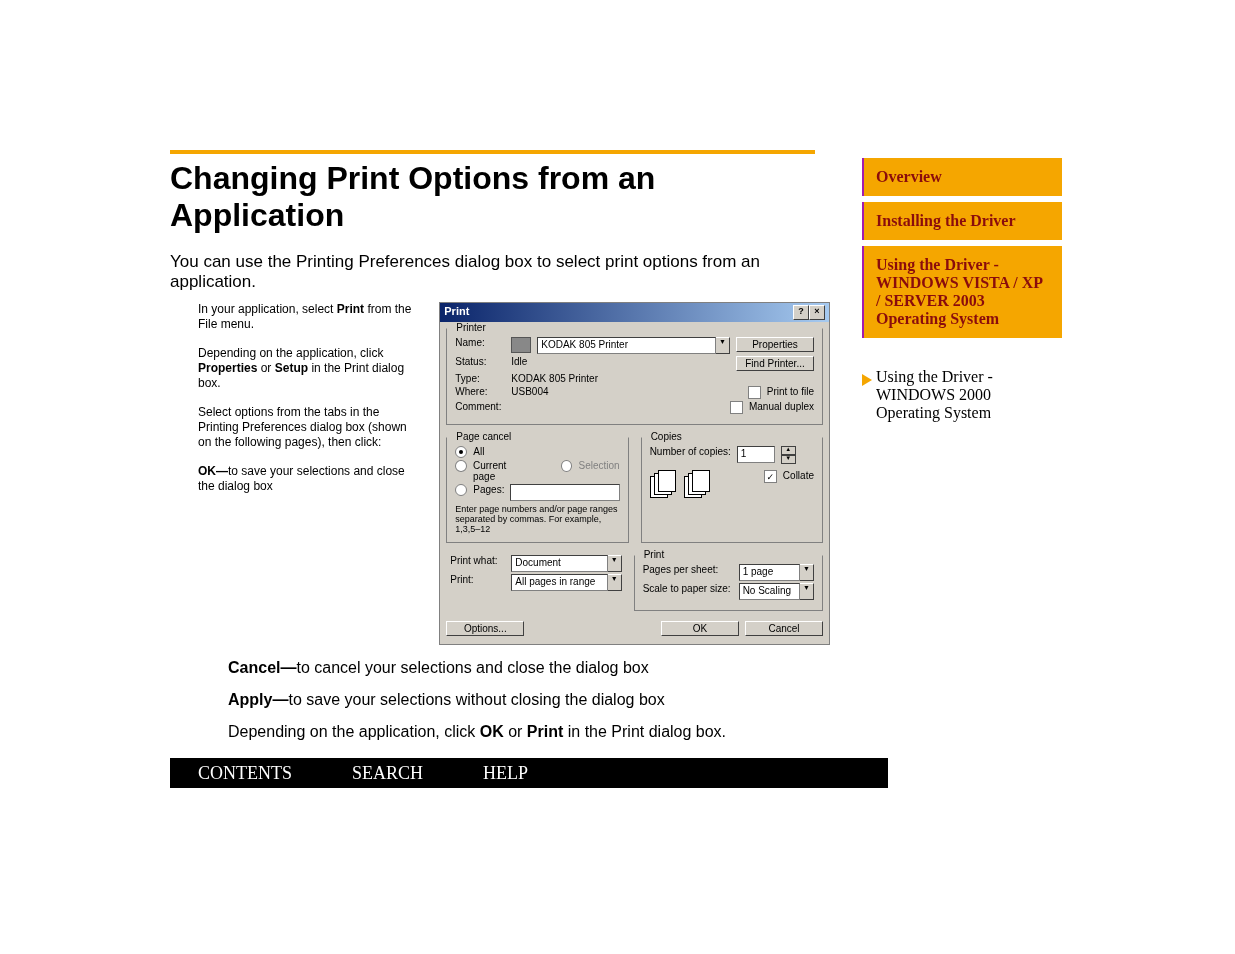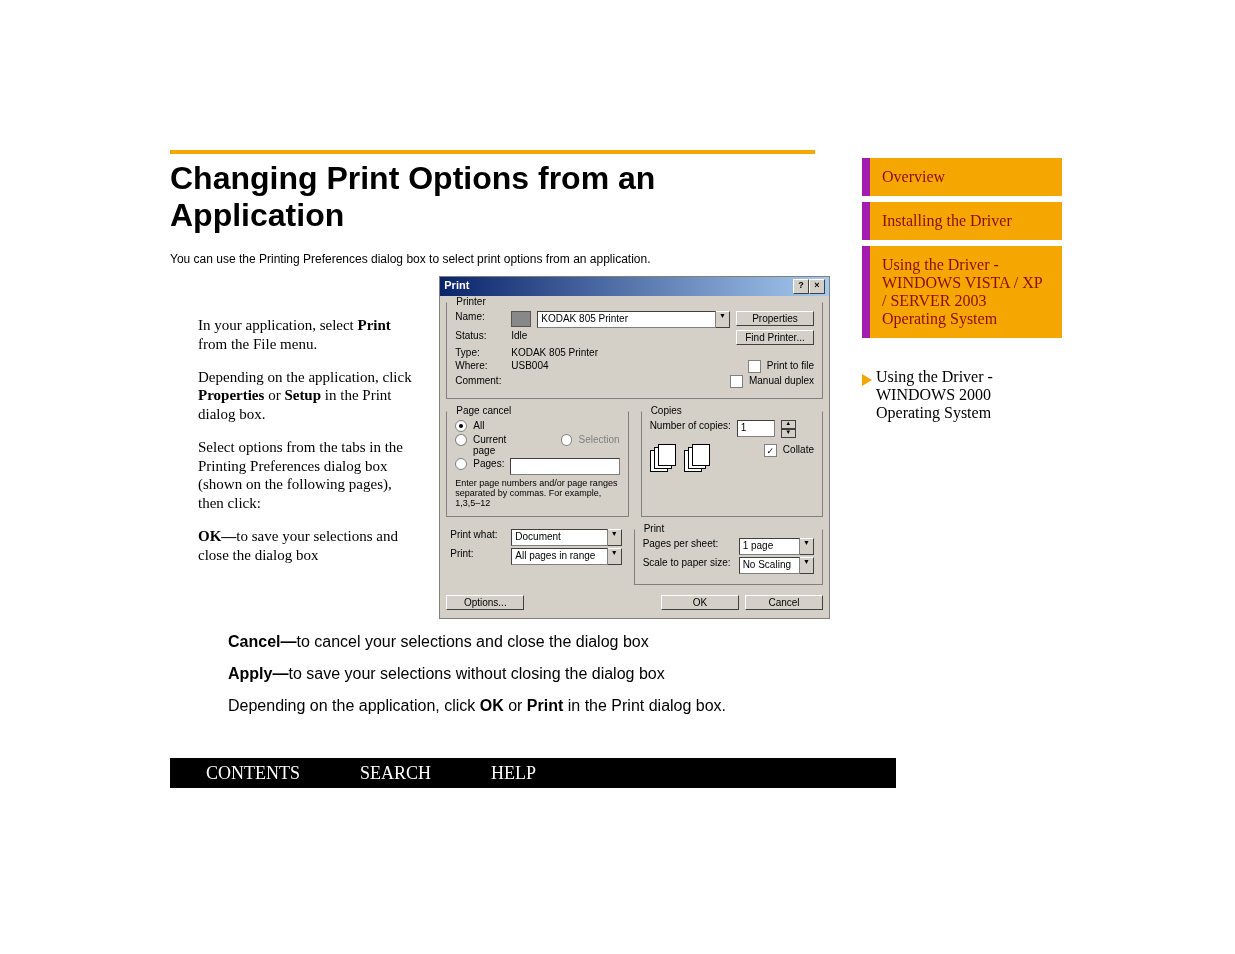--- a/index.html
+++ b/index.html
@@ -25,35 +25,34 @@
   }
   .page-title {
     font-family: Arial, Helvetica, sans-serif;
     font-weight: bold;
     font-size: 32px;
     margin: 0 0 18px 0;
     width: 660px;
   }
   .intro {
     font-family: Arial, Helvetica, sans-serif;
-    font-size: 12px;
+    font-size: 17px;
     width: 660px;
     margin-bottom: 10px;
   }
   .two-col {
     display: flex;
     align-items: flex-start;
     width: 660px;
   }
   .steps {
     width: 220px;
-    font-family: Liberation Serif, serif;
-    font-size: 15px;
+    font-family: Liberation Sans, sans-serif;
+    font-size: 12px;
     padding-left: 28px;
-    margin-top: 40px;
   }
   .steps p { margin: 0 0 14px 0; line-height: 1.25; }
   .steps b { font-weight: bold; }
   .below {
     font-family: Arial, Helvetica, sans-serif;
     font-size: 16px;
     padding-left: 58px;
     width: 640px;
     margin-top: 14px;
   }
@@ -61,26 +60,27 @@
 
   
   .nav {
     position: absolute;
     left: 862px;
     top: 158px;
     width: 200px;
   }
   .nav-item {
     background: #f5a600;
-    border-left: 8px solid #a21caf;
+    border-left: 2px solid #a21caf;
     padding: 10px 12px;
     font-family: "Times New Roman", Times, serif;
     font-size: 16px;
     margin-bottom: 6px;
     color: #000;
+    font-weight: bold;
   }
   .nav-item.red { color: #8a0c0c; }
   .nav-arrow {
     margin-top: 30px;
     padding-left: 0;
     display: flex;
     align-items: flex-start;
   }
   .nav-arrow .tri {
     width: 0; height: 0;
@@ -103,21 +103,21 @@
     left: 170px;
     top: 758px;
     width: 690px;
     height: 30px;
     background: #000;
     color: #fff;
     font-family: "Times New Roman", Times, serif;
     font-size: 18px;
     display: flex;
     align-items: center;
-    padding-left: 36px;
+    padding-left: 28px;
     gap: 60px;
   }
 
   
   .dlg {
     width: 390px;
     font-family: Tahoma, Arial, sans-serif;
     font-size: 10px;
     background: #d4d0c8;
     border: 1px solid #808080;

